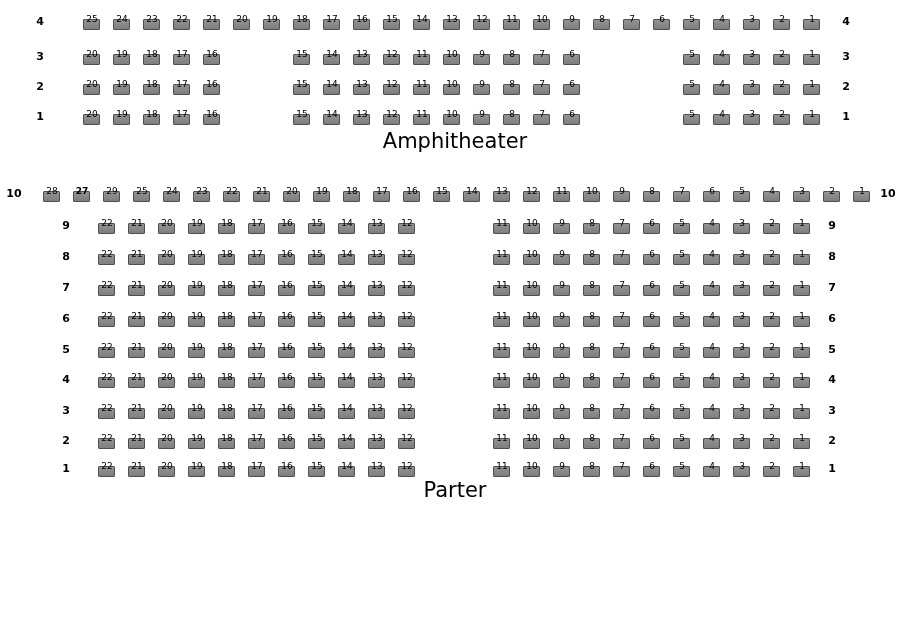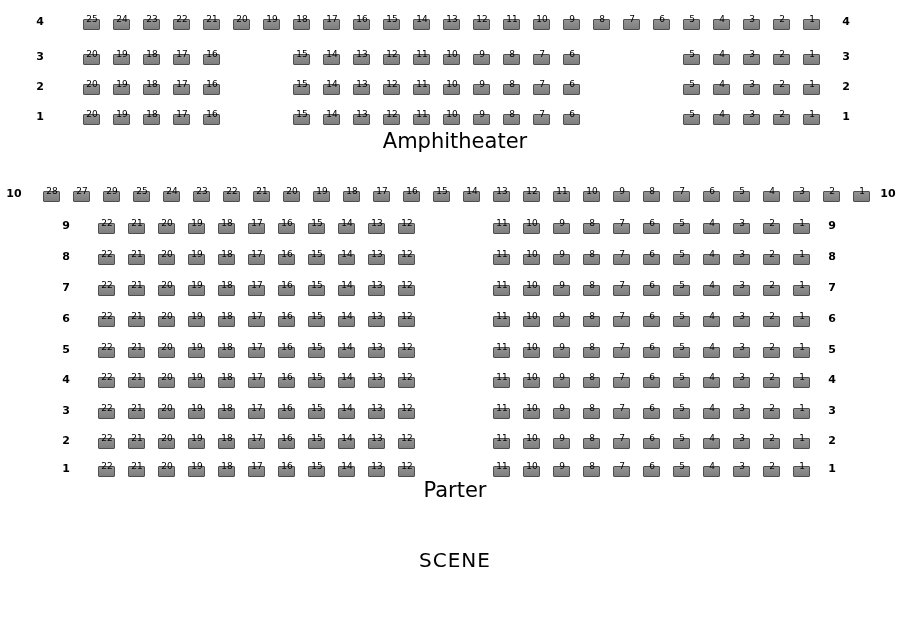--- a/index.html
+++ b/index.html
@@ -72,21 +72,20 @@
   }
 </style>
 </head>
 <body>
 
 <div id="seat-map">
   <div class="section-title" style="top:129px">Amphitheater</div>
 
   <div class="section-title" style="top:478px">Parter</div>
 
-  <div class="stage-title" style="top:548px">SCENE</div>
 <div class="row-label" style="left: 28px; top: 14px;">4</div>
     <div class="row-label" style="left: 834px; top: 14px;">4</div>
     <div class="seat" style="left: 80px; top: 14px;">
       <div class="seat-box"></div>
       <span class="seat-num">25</span>
     </div>
     <div class="seat" style="left: 110px; top: 14px;">
       <div class="seat-box"></div>
       <span class="seat-num">24</span>
     </div>
@@ -427,21 +426,21 @@
     <div class="seat" style="left: 800px; top: 109px;">
       <div class="seat-box"></div>
       <span class="seat-num">1</span>
     </div>
     <div class="row-label" style="left: 2px; top: 186px;">10</div>
     <div class="row-label" style="left: 876px; top: 186px;">10</div>
     <div class="seat" style="left: 40px; top: 186px;">
       <div class="seat-box"></div>
       <span class="seat-num">28</span>
     </div>
-    <div class="seat" style="left: 70px; top: 186px;">
+    <div class="seat" style="left: 70px; top: 186px; font-weight: bold;">
       <div class="seat-box"></div>
       <span class="seat-num">27</span>
     </div>
     <div class="seat" style="left: 100px; top: 186px;">
       <div class="seat-box"></div>
       <span class="seat-num">29</span>
     </div>
     <div class="seat" style="left: 130px; top: 186px;">
       <div class="seat-box"></div>
       <span class="seat-num">25</span>

